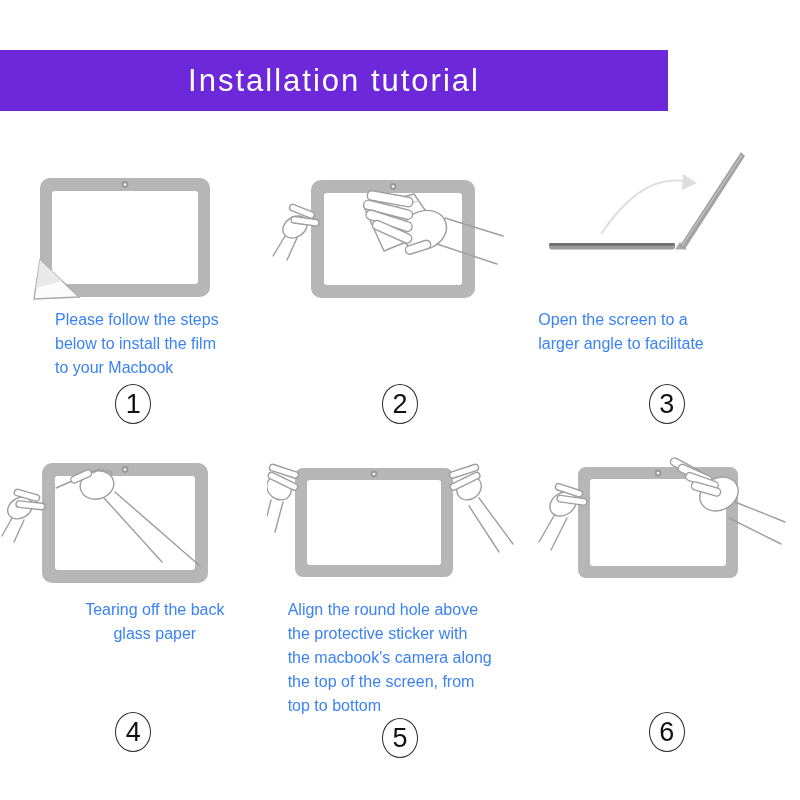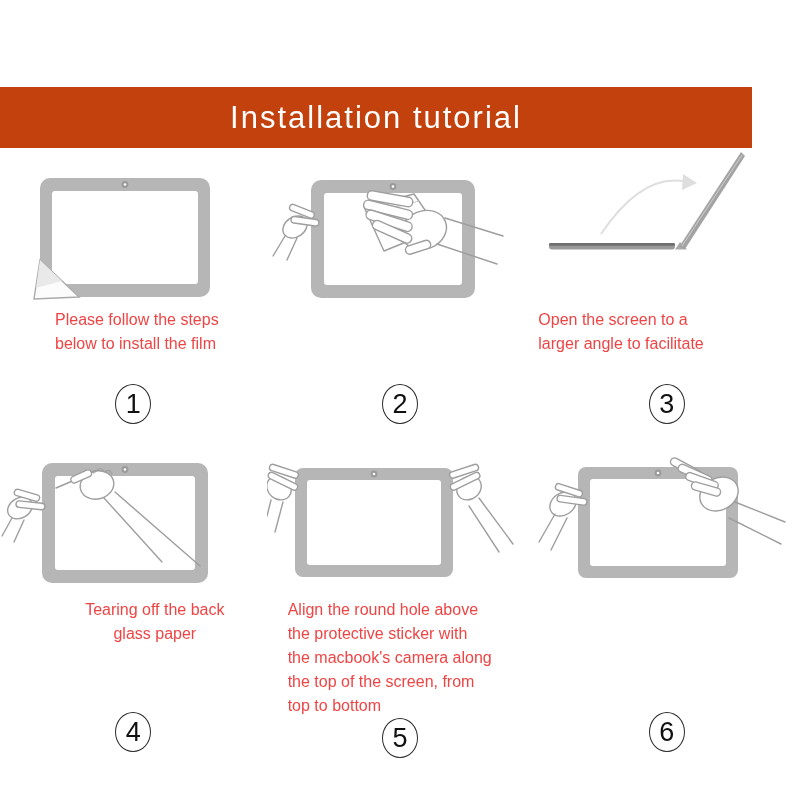--- a/index.html
+++ b/index.html
@@ -1,35 +1,35 @@
 <!DOCTYPE html>
 <html><head>
 <meta charset="utf-8">
 <style>
   html,body { margin:0; padding:0; background:#ffffff; }
   .page {
     position:relative; width:800px; height:800px; overflow:hidden;
     background:#ffffff; font-family:"Liberation Sans", sans-serif;
   }
   .banner {
-    position:absolute; top:50px; left:0; width:752px; height:61px;
-    background:#c2410c; color:#ffffff;
+    position:absolute; top:50px; left:0; width:668px; height:61px;
+    background:#6d28d9; color:#ffffff;
     display:flex; align-items:center; justify-content:center;
-    font-size:31px; letter-spacing:2px;margin-top:37px;
+    font-size:31px; letter-spacing:2px;
   }
   .row { position:absolute; left:0; width:800px; display:flex; }
   .row-1 { top:130px; height:300px; }
   .row-2 { top:440px; height:318px; }
   .cell { width:266.67px; display:flex; flex-direction:column; }
   .illus-wrap { flex:0 0 auto; }
   .row-1 .illus-wrap { height:172px; }
   .row-2 .illus-wrap { height:152px; }
   .illus-wrap svg { display:block; }
   .caption {
-    margin-top:6px; font-size:16px; line-height:24px; color:#ef4444;
+    margin-top:6px; font-size:16px; line-height:24px; color:#3b82f6;
   }
   .caption .cap-line { white-space:nowrap; }
   .ml-a { margin-left:55px; } .ml-b { margin-left:39px; } .ml-c { margin-left:5px; }
   .ml-d { margin-left:43px;text-align:center; } .ml-e { margin-left:21px; } .ml-f { margin-left:14px; }
   .num-wrap { margin-top:auto; margin-bottom:6px; display:flex; justify-content:center; }
   .num {
     box-sizing:border-box; width:36px; height:40px;
     border:1.5px solid #2b2b2b; border-radius:50%;
     display:flex; align-items:center; justify-content:center;
     font-size:27px; color:#111111; background:#ffffff;
@@ -56,20 +56,21 @@
           <rect x="52" y="61" width="146" height="93" rx="3" fill="#ffffff"></rect>
           <circle cx="125" cy="54.5" r="3.4" fill="#9a9a9a"></circle>
           <circle cx="125" cy="54.5" r="1.3" fill="#ffffff"></circle>
           <polygon points="40,130 79,167 34,169" fill="#fcfcfc" stroke="#ababab" stroke-width="1.4"></polygon>
           <polygon points="40,130 62,151 36,158" fill="#e9e9e9"></polygon>
         </svg>
       </div>
       <div class="caption ml-a">
         <div class="cap-line">Please follow the steps</div>
         <div class="cap-line">below to install the film</div>
+        <div class="cap-line">to your Macbook</div>
       </div>
       <div class="num-wrap">
         <div class="num">1</div>
       </div>
     </div>
 
     <div class="cell">
       <div class="illus-wrap">
         <svg width="266" height="172" viewBox="0 0 266 172">
           <rect x="44" y="50" width="164" height="118" rx="10" fill="#b6b6b6"></rect>

